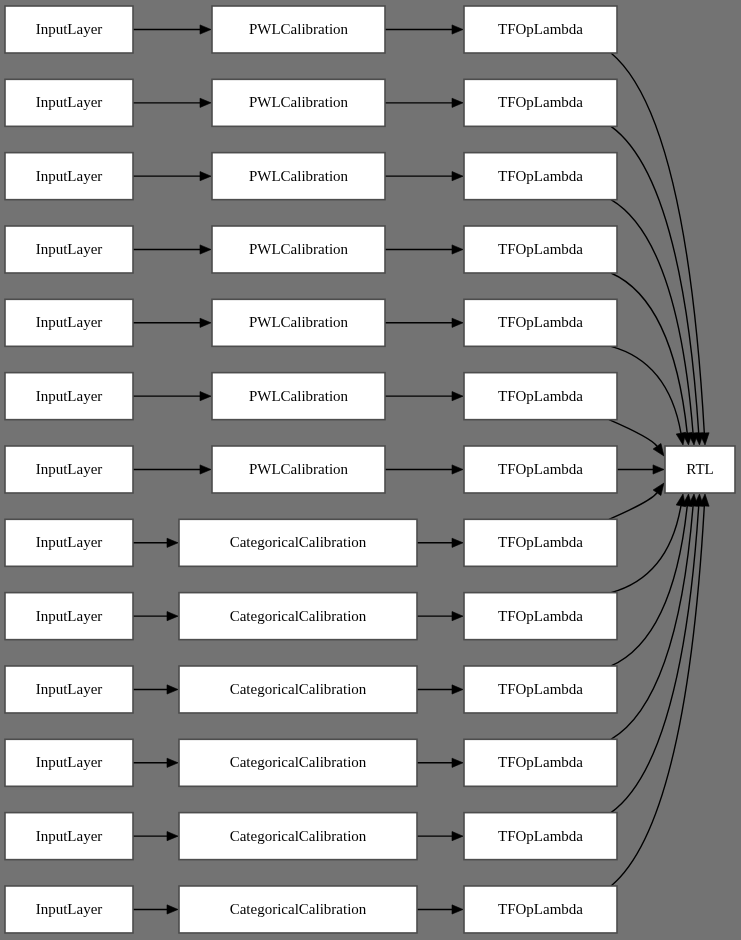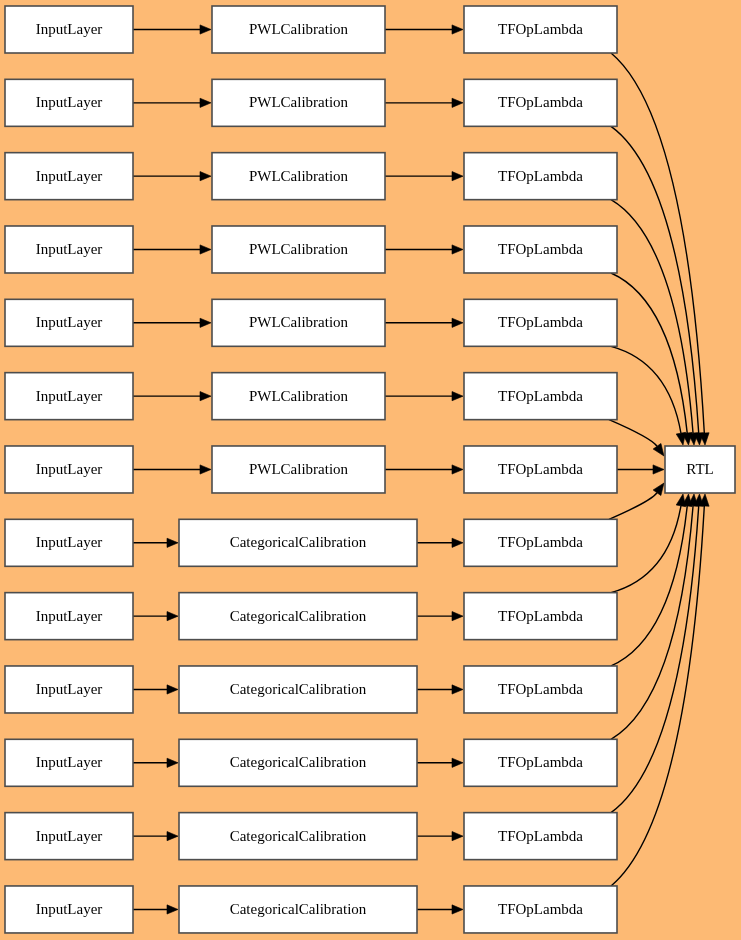--- a/index.html
+++ b/index.html
@@ -4,21 +4,21 @@
 <style>
   html, body {
     margin: 0;
     padding: 0;
     background: #ffffff;
   }
   #diagram-root {
     position: relative;
     width: 741px;
     height: 940px;
-    background: #fdba74;
+    background: #737373;
     font-family: "Liberation Serif", "DejaVu Serif", serif;
     overflow: hidden;
     text-align: center;
   }
   #graph-svg {
     position: absolute;
     left: 0;
     top: 0;
     width: 741px;
     height: 940px;

